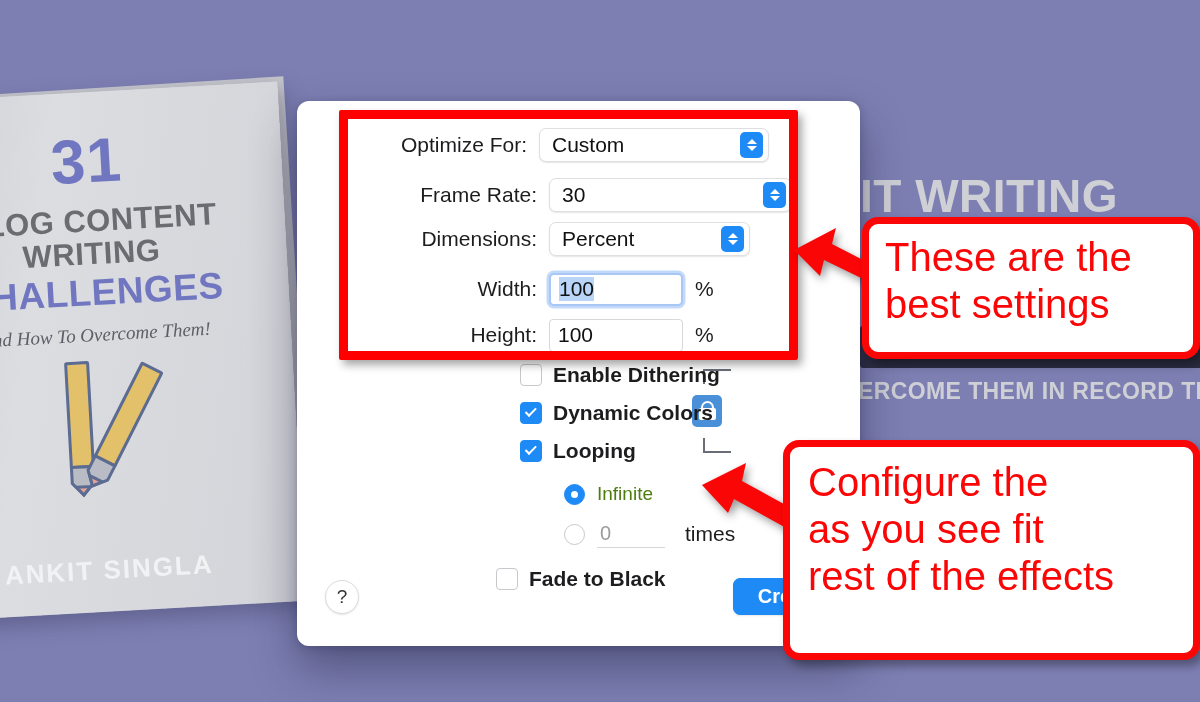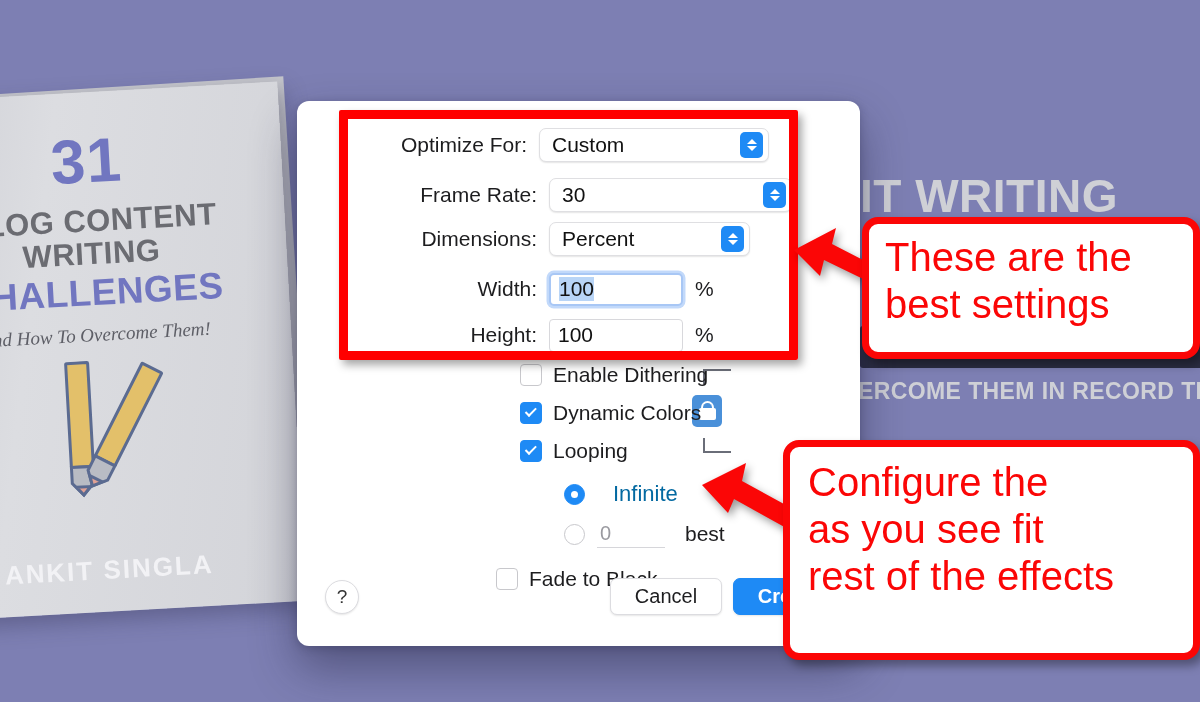--- a/index.html
+++ b/index.html
@@ -167,21 +167,21 @@
     position:absolute; top:6px; width:13px; height:8px;
     border:2.5px solid #fff; border-bottom:none;
     border-radius: 7px 7px 0 0;
   }
   #lockbadge .body {
     position:absolute; top:13px; width:17px; height:12px;
     background:#fff; border-radius:2px;
   }
 
   
-  .cbrow { display:flex; align-items:center; height: 32px; }
+  .cbrow { display:flex; align-items:center; height: 32px; font-weight: bold; }
   .cbox {
     width: 22px; height: 22px; border-radius:4px;
     border:1px solid #c8c8cc; background:#fff;
     display:flex; align-items:center; justify-content:center;
     flex: 0 0 auto;
   }
   .cbox.on { background:#1e8af5; border-color:#1e8af5; }
   .cbox.on .tick {
     width:11px; height:6px; border:2.4px solid #fff; border-top:none; border-right:none;
     transform: rotate(-45deg) translate(1px,-2px);
@@ -189,21 +189,21 @@
   .cblabel { font-size: 21px; color:#1d1d1f; margin-left: 11px; white-space:nowrap; }
 
   .rrow { display:flex; align-items:center; height: 34px; }
   .radio {
     width: 21px; height: 21px; border-radius:50%;
     border:1px solid #c8c8cc; background:#fff;
     display:flex; align-items:center; justify-content:center; flex:0 0 auto;
   }
   .radio.on { background:#1e8af5; border-color:#1e8af5; }
   .radio.on .dot { width:7px;height:7px;border-radius:50%;background:#fff; }
-  .rlabel { font-size:22px; color:#0369a1; margin-left: 28px; }
+  .rlabel { font-size:19px; color:#4d7c0f; margin-left: 12px; }
 
   .timesfield {
     margin-left: 12px; width: 68px; height: 28px;
     border-bottom: 1px solid #d6d6da;
     font-size: 20px; color:#9a9aa0; display:flex; align-items:center;
     padding-left: 3px;
   }
   .timeslabel { font-size:21px; color:#1d1d1f; margin-left: 20px; }
 
   
@@ -389,34 +389,31 @@
             <span class="dot"></span>
           </span>
         <span class="rlabel">Infinite</span>
       </div>
 
       <div class="rrow" style="margin-top:6px;margin-left:44px;">
         <span class="radio"></span>
         <span class="timesfield">
           <span>0</span>
         </span>
-        <span class="timeslabel">best</span>
+        <span class="timeslabel">times</span>
       </div>
 
       <div class="cbrow" style="margin-top:12px;margin-left:-24px;">
         <span class="cbox"></span>
         <span class="cblabel">Fade to Black</span>
       </div>
     </div>
 
     <div id="helpbtn">
       <span>?</span>
-    </div>
-    <div id="cancelbtn">
-      <span>Cancel</span>
     </div>
     <div id="createbtn">
       <span>Create</span>
     </div>
   </div>
 
   <div id="redbox"></div>
 
   <svg class="arrow" id="arrow-1" viewBox="0 0 112 78">
     <polygon points="4,32 46,10 42,26 108,60 100,74 34,42 30,58" fill="#fb0606"></polygon>

